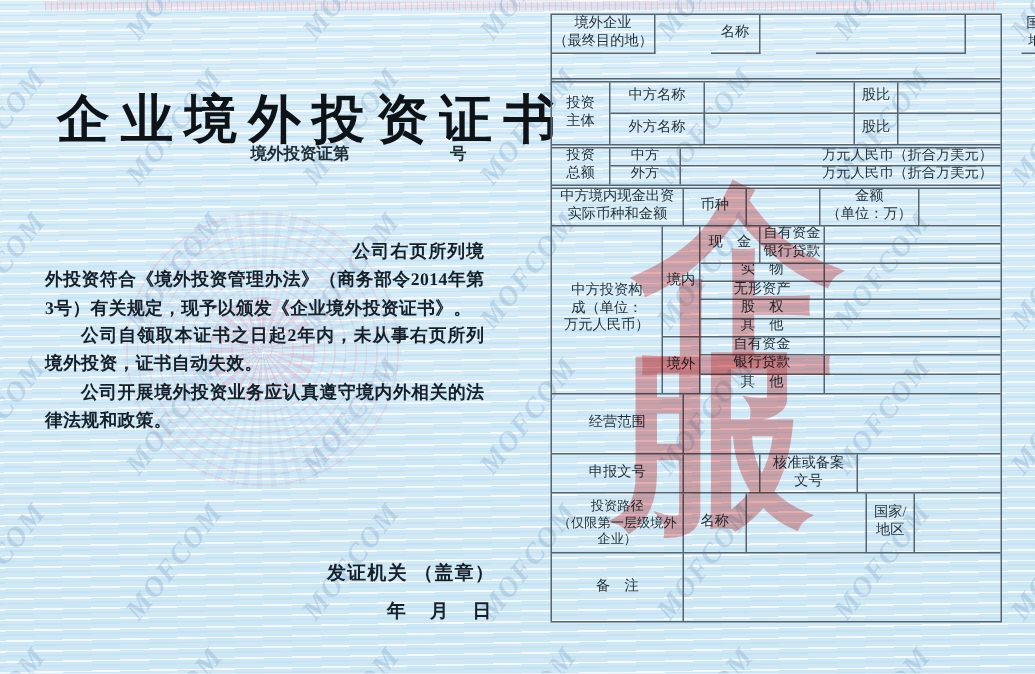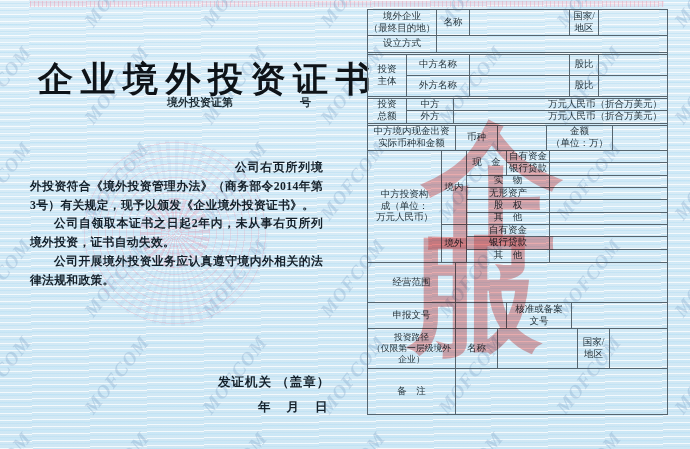--- a/index.html
+++ b/index.html
@@ -71,21 +71,21 @@
   .sec.dbl{border-top:3px double #56656f;}
   .c{
     border-right:1px solid #56656f; border-bottom:1px solid #56656f;
     display:flex; align-items:center; justify-content:center; text-align:center;
     font-size:9.5px; line-height:1.25; white-space:pre-line; overflow:hidden;
     box-sizing:border-box; color:#1f2e36;
   }
   .nr{border-right:none;} .nb{border-bottom:none;}
   .unit{justify-content:flex-end; padding:0 5px 0 60px; white-space:nowrap;}
   .sm{font-size:8.8px;text-align:center;}
-  #s1{height:42px; grid-template-columns:69px 33px 100px 29px 1fr; grid-template-rows:26px 1fr;}
+  #s1{height:42px; grid-template-columns:69px 33px 100px 29px 1fr; grid-template-rows:26px 1fr;gap:37px;}
   #s2{height:44px; grid-template-columns:39px 63px 100px 29px 1fr; grid-template-rows:21px 1fr;}
   #s3{height:27px; grid-template-columns:39px 47px 1fr; grid-template-rows:1fr 1fr;}
   #s4{height:27px; grid-template-columns:88px 42px 49px 66px 1fr;}
   #s5{height:112px; grid-template-columns:74px 25px 40px 43px 1fr; grid-template-rows:repeat(9,1fr);}
   #s6{height:40px; grid-template-columns:88px 1fr;}
   #s7{height:26px; grid-template-columns:88px 51px 65px 1fr;}
   #s8{height:40px; grid-template-columns:88px 42px 80px 32px 1fr;}
   #s9{flex:1; grid-template-columns:88px 1fr;}
 </style>
 </head>

